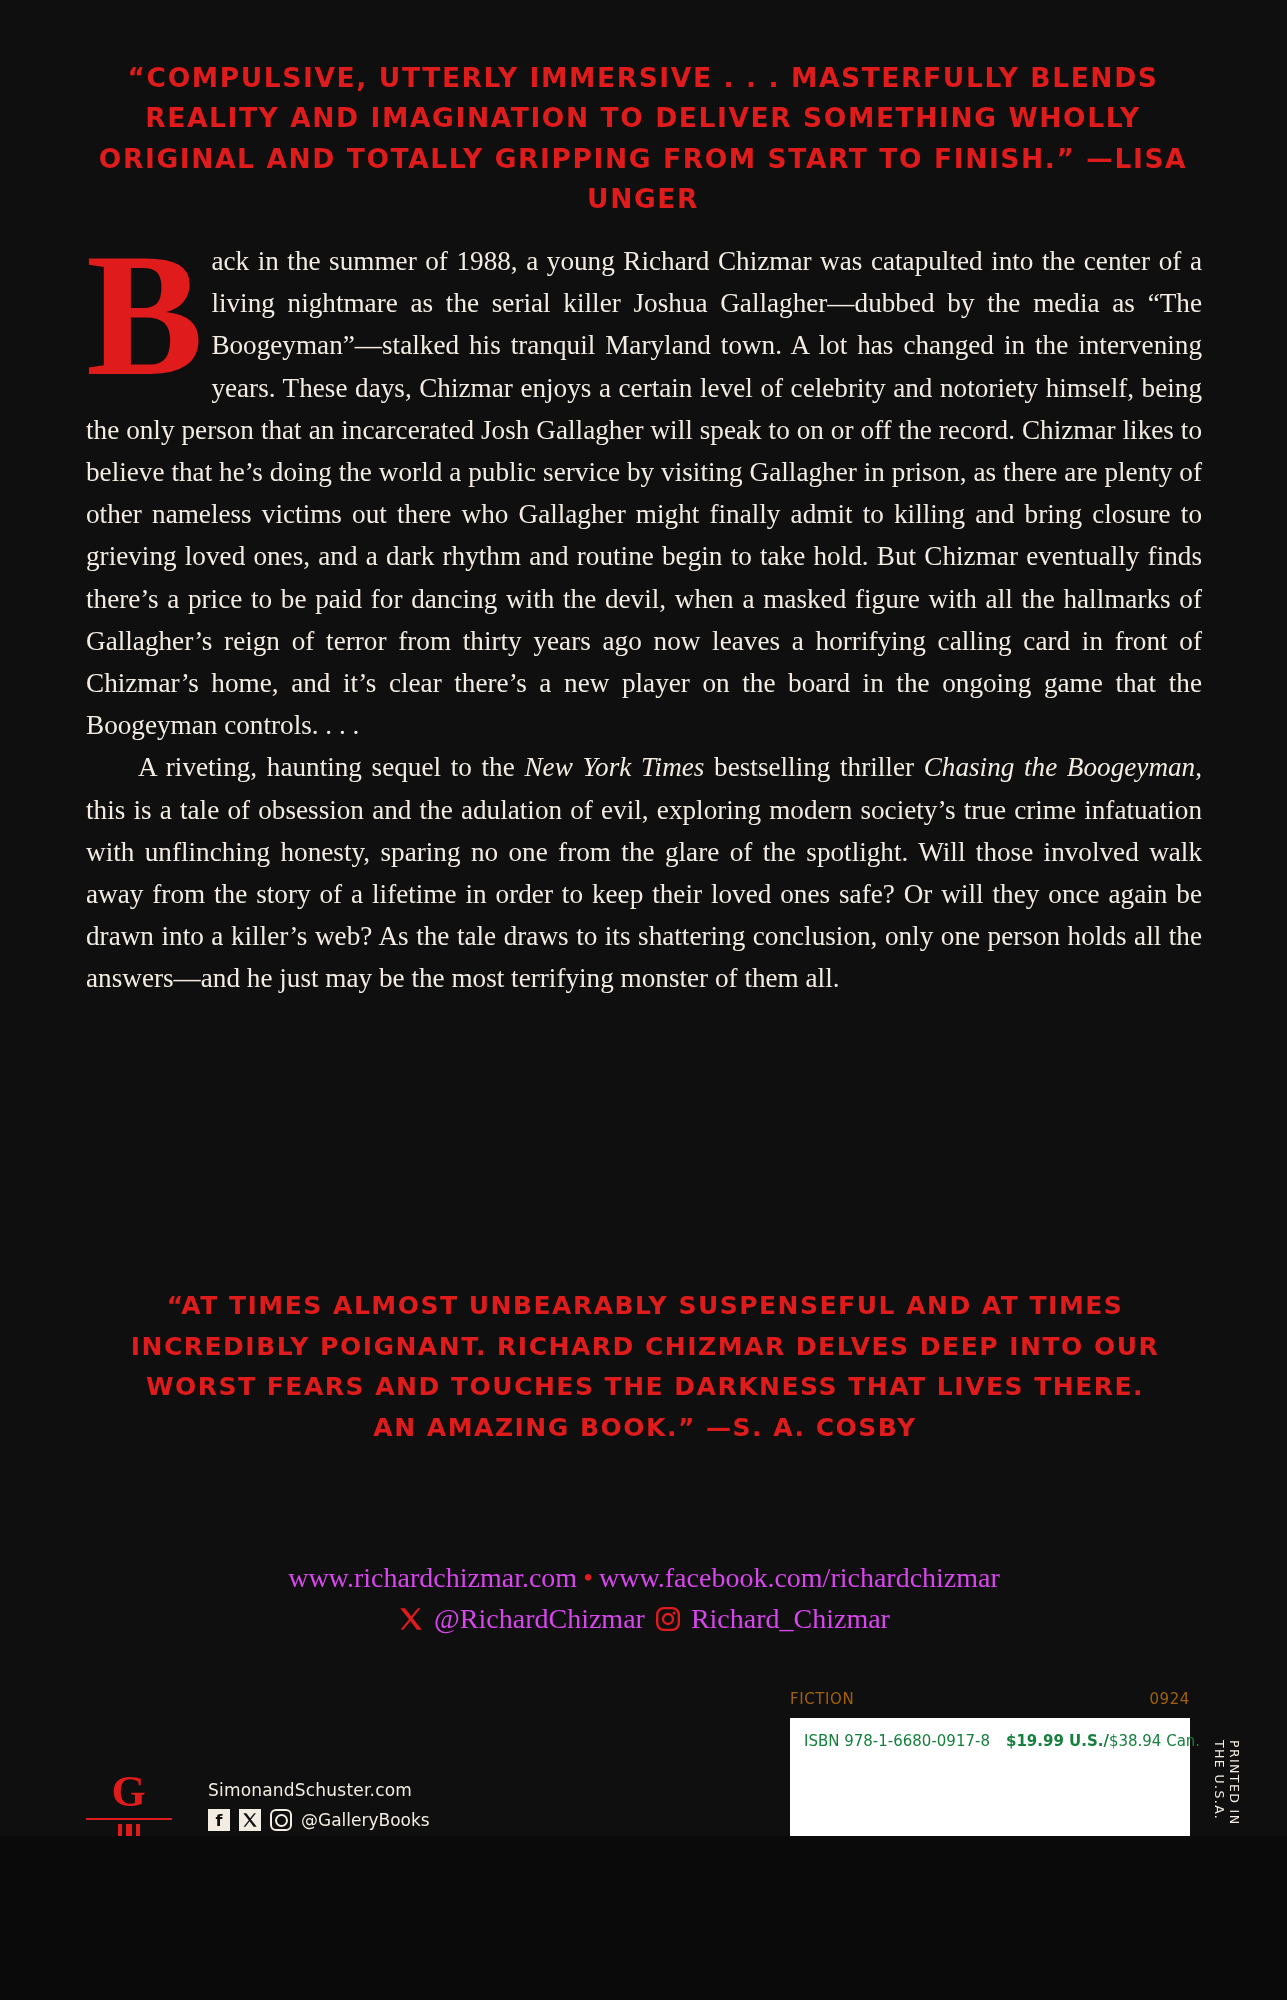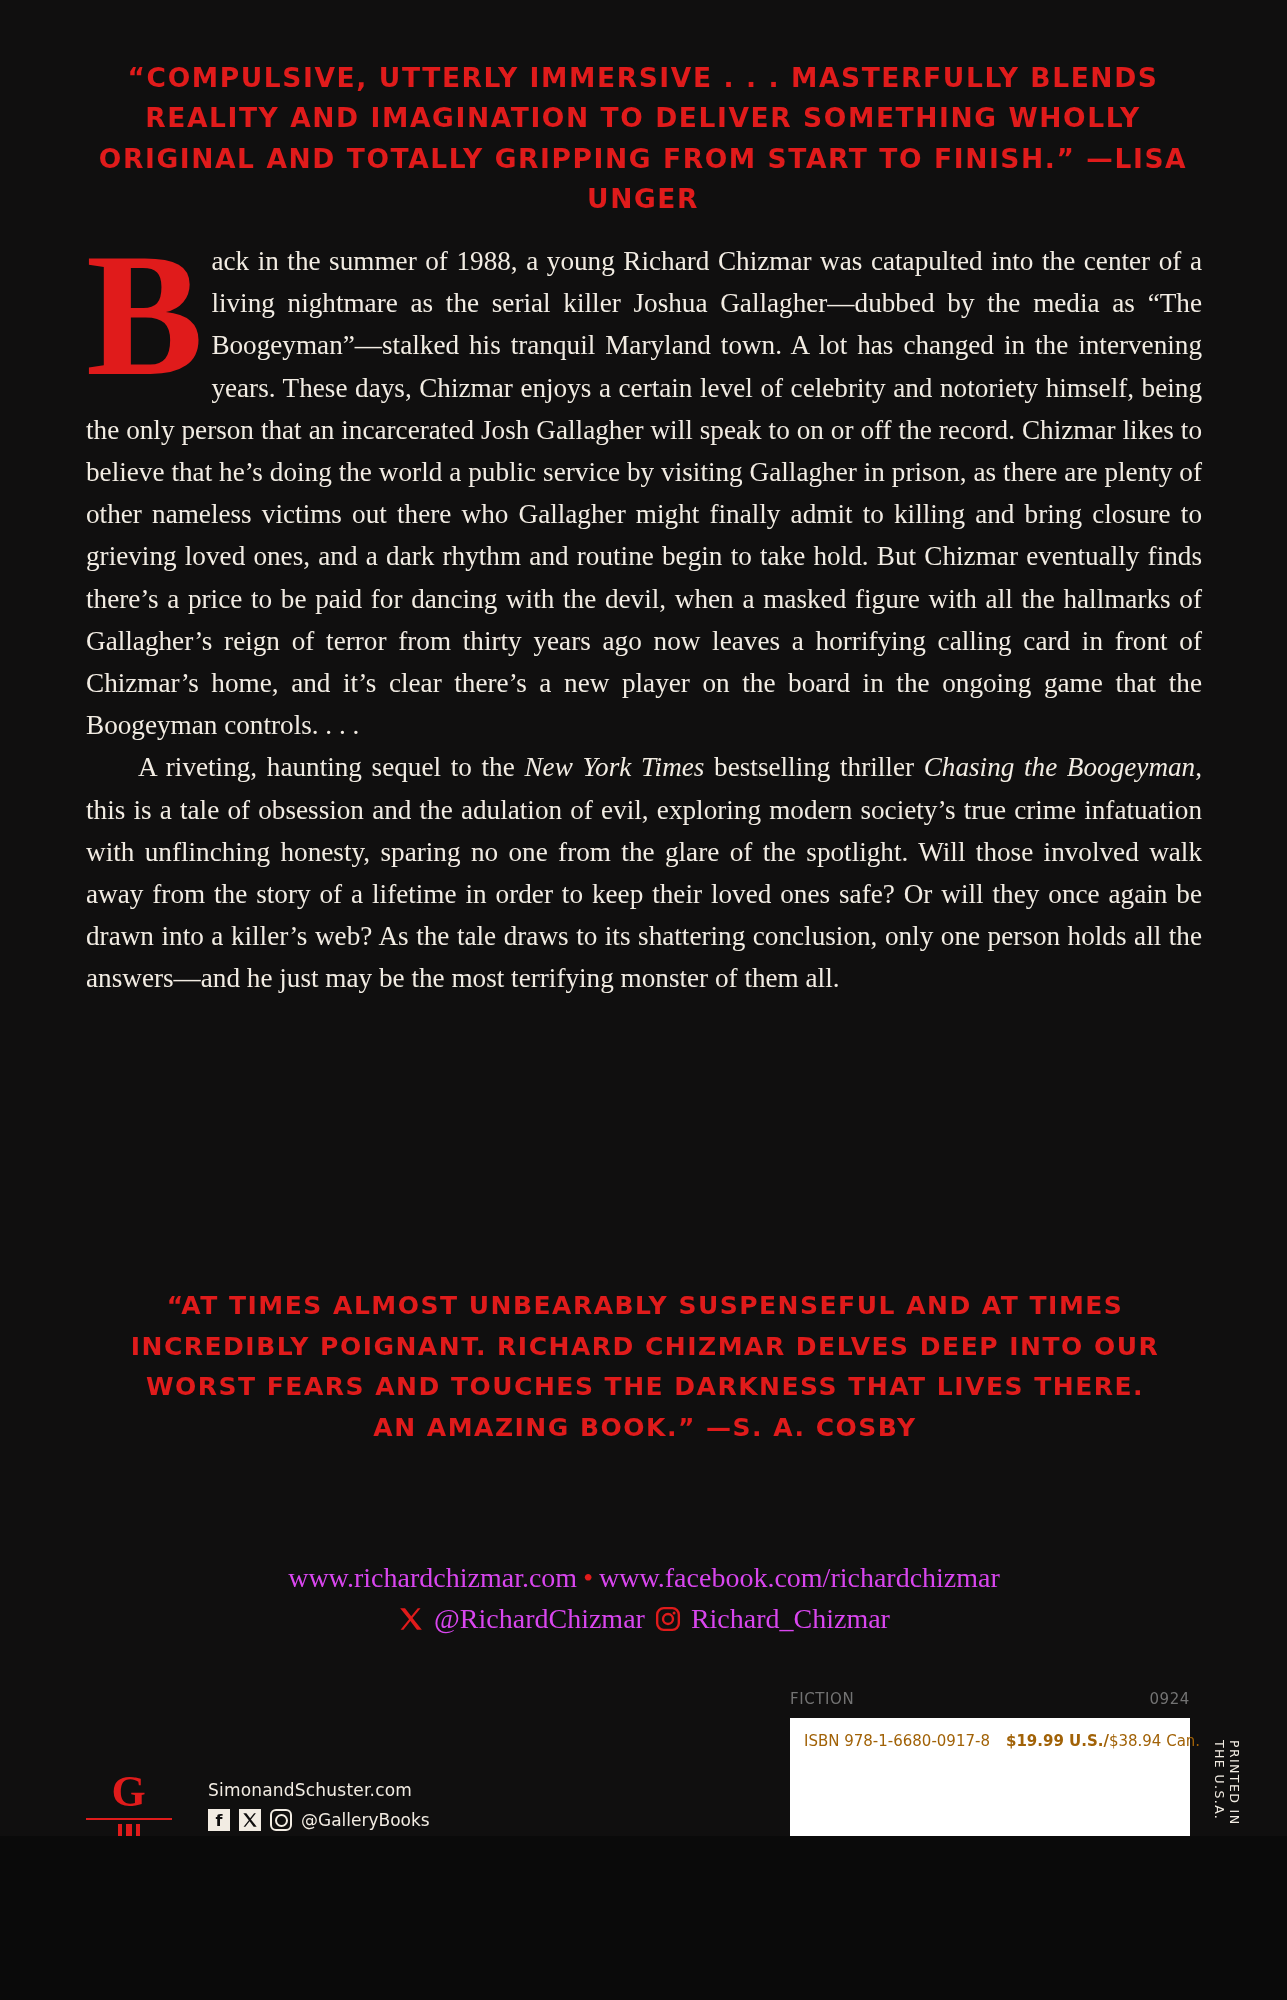--- a/index.html
+++ b/index.html
@@ -210,42 +210,42 @@
   }
 
   
   .barcode-head {
     position: absolute;
     left: 790px;
     top: 1690px;
     width: 400px;
     display: flex;
     justify-content: space-between;
-    color: #737373;
+    color: #a16207;
     font-family: "DejaVu Sans", sans-serif;
     font-size: 15px;
     letter-spacing: 0.6px;
   }
   .barcode-box {
     position: absolute;
     left: 790px;
     top: 1718px;
     width: 400px;
     height: 220px;
     background: #ffffff;
   }
   .barcode-isbn {
     position: absolute;
     left: 14px;
     top: 14px;
     right: 14px;
     display: flex;
     gap: 16px;
     align-items: baseline;
-    color: #a16207;
+    color: #15803d;
     font-family: "DejaVu Sans", sans-serif;
     font-size: 15px;
     white-space: nowrap;
   }
   .barcode-isbn .price { font-weight: bold; }
   .printed {
     position: absolute;
     left: 1212px;
     top: 1740px;
     color: #f2ece3;

